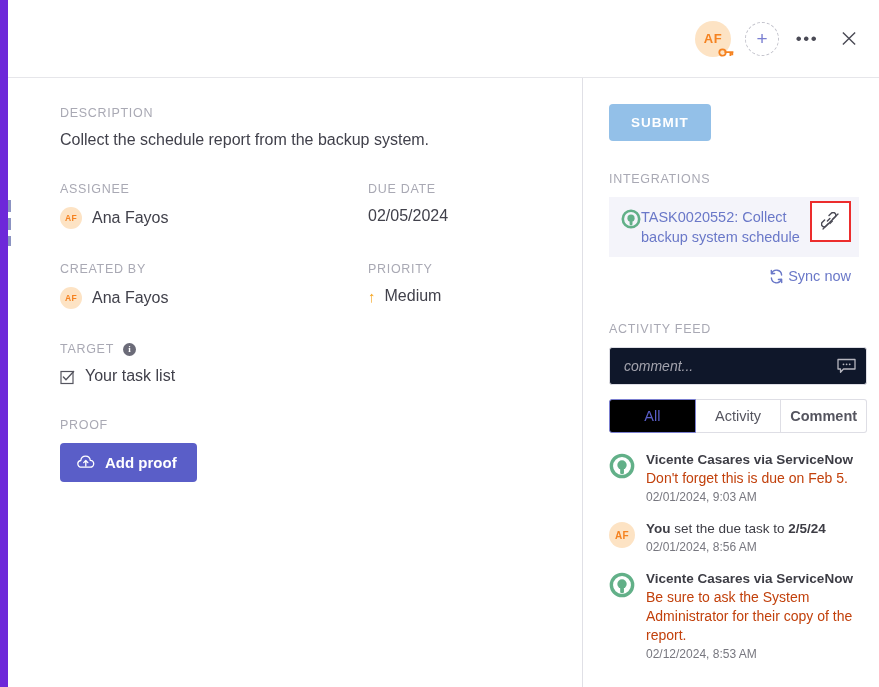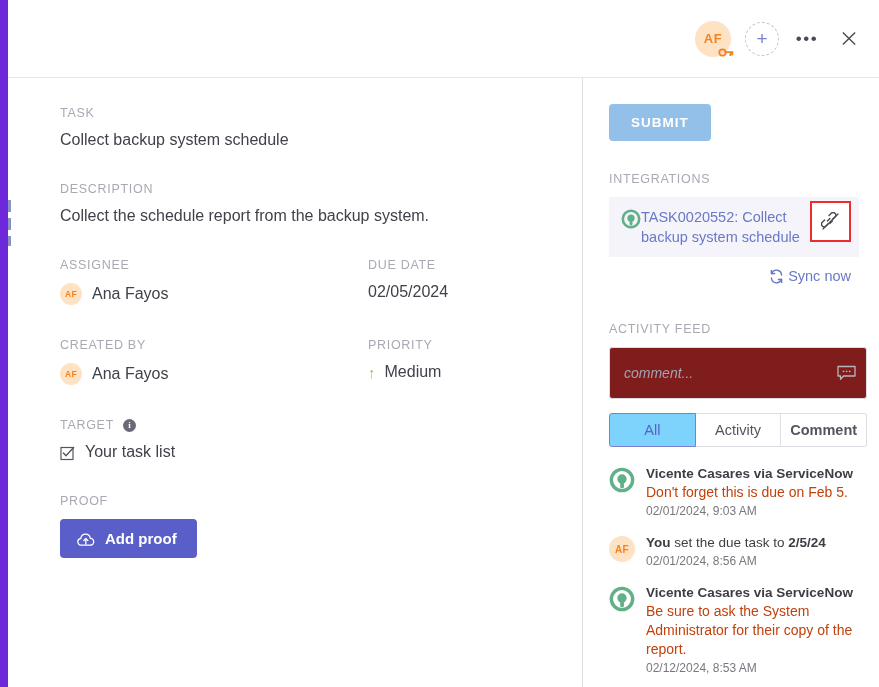--- a/index.html
+++ b/index.html
@@ -121,21 +121,21 @@
   .info-icon {
     width: 13px; height: 13px; border-radius: 50%;
     background: #6b6b78; color: #fff;
     font-size: 9px; font-weight: 700;
     display: flex; align-items: center; justify-content: center;
     font-family: "Liberation Serif", serif;
   }
   .target-row { display: flex; align-items: flex-end; gap: 10px; }
 
   .add-proof {
-    display: inline-flex; align-items: flex-end; gap: 9px;
+    display: inline-flex; align-items: flex-start; gap: 9px;
     background: #5a5ec8; color: #fff;
     border: 0; border-radius: 4px;
     padding: 11px 20px 11px 17px;
     font-size: 15px; font-weight: 700;
     font-family: "Liberation Sans", sans-serif;
     cursor: pointer;
   }
 
   
   .submit-btn {
@@ -177,23 +177,23 @@
   .sync-row {
     display: flex; justify-content: flex-end; align-items: center;
     gap: 4px; margin-top: 11px; margin-right: 8px;
     color: #6a78c8; font-size: 14.5px; cursor: pointer;
   }
 
   .activity-head { margin-top: 38px; }
 
   .comment-box {
     border: 1px solid #dedee5; border-radius: 3px;
-    height: 52px; display: flex; align-items: center;
+    height: 38px; display: flex; align-items: center;
     padding: 0 10px 0 12px; box-sizing: border-box;
-    background: #7f1d1d; width: 258px;
+    background: #0f172a; width: 258px;
   }
   .comment-input {
     flex: 1; border: 0; outline: none;
     font-size: 14px; font-style: italic;
     color: #8e8e99;
     font-family: "Liberation Sans", sans-serif;
     background: transparent;
   }
   .comment-input::placeholder { color: #a3a3ad; font-style: italic; }
 
@@ -202,21 +202,21 @@
     flex: 1; text-align: center;
     border: 1px solid #dedee5; border-left: 0;
     padding: 8px 0; font-size: 14.5px;
     color: #55555f; background: #fff; cursor: pointer;
     font-family: "Liberation Sans", sans-serif;
     box-sizing: border-box;
   }
   .tab:first-child { border-left: 1px solid #dedee5; border-radius: 3px 0 0 3px; }
   .tab:last-child { border-radius: 0 3px 3px 0; font-weight: bold; }
   .tab.active {
-    background: #7dd3fc; border-color: #7b7fd0; color: #5a5ec8;
+    background: #000000; border-color: #7b7fd0; color: #5a5ec8;
   }
 
   .feed { margin-top: 18px; }
   .feed-item { display: flex; gap: 11px; margin-bottom: 16px; }
   .feed-av { flex: 0 0 26px; padding-top: 2px; }
   .feed-av .mini-avatar { width: 26px; height: 26px; flex: 0 0 26px; font-size: 10px; }
   .feed-body { flex: 1; }
   .feed-title { font-size: 13.5px; color: #3d3d45; line-height: 18px; }
   .feed-title b { font-weight: 700; }
   .feed-text { font-size: 14px; color: #c2410c; line-height: 19px; }
@@ -258,24 +258,20 @@
         </svg>
       </button>
 
     </div>
   </div>
 
   <div class="body-split">
 
     <div class="left-pane">
 
-      <div class="block">
-        <div class="field-label">TASK</div>
-        <div class="field-value">Collect backup system schedule</div>
-      </div>
 
       <div class="block">
         <div class="field-label">DESCRIPTION</div>
         <div class="field-value">Collect the schedule report from the backup system.</div>
       </div>
 
       <div class="block two-col">
         <div class="col-a">
           <div class="field-label">ASSIGNEE</div>
           <div class="person">

